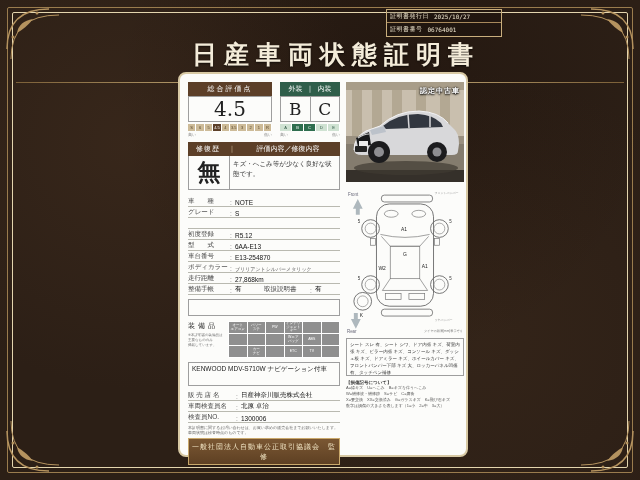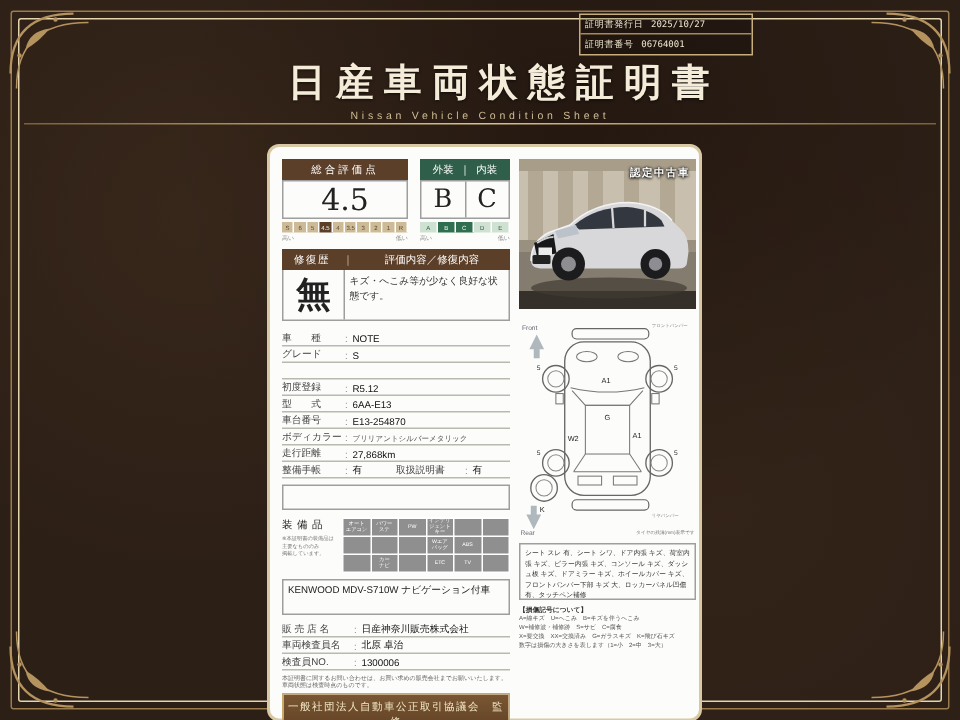--- a/index.html
+++ b/index.html
@@ -31,21 +31,21 @@
   .cert-row{display:flex;align-items:center;height:12px;padding:0 3px;}
   .cert-row+.cert-row{border-top:1px solid #a8895c;}
   .cert-label{letter-spacing:.5px;}
   .cert-value{margin-left:5px;font-family:"DejaVu Sans Mono",monospace;font-size:6px;}
   
   .title-wrap{position:absolute;left:0;right:0;top:38px;text-align:center;}
   .main-title{font-family:"DejaVu Serif","Liberation Serif",serif;font-weight:bold;
     font-size:25px;color:#f4ecd9;letter-spacing:7px;text-shadow:0 1px 2px rgba(0,0,0,.6);margin-left:32px;}
   .sub-title{margin-top:3px;font-size:7px;color:#cfbd96;letter-spacing:2.5px;}
   
-  .panel{position:absolute;left:178px;top:96px;width:290px;height:385px;
+  .panel{position:absolute;left:178px;top:72px;width:290px;height:385px;
     background:#fcfcfa;border:2px solid #d8c9a4;border-radius:8px;box-sizing:border-box;}
   .col-left{position:absolute;left:8px;top:8px;width:152px;}
   .col-right{position:absolute;left:166px;top:8px;width:118px;}
   
   .eval-heads{display:flex;justify-content:space-between;}
   .eval-head-score{width:84px;background:#5c3f28;color:#fff;font-size:7px;
     text-align:center;padding:2px 0;letter-spacing:2px;}
   .eval-head-grade{width:60px;background:#2f5e4a;color:#fff;font-size:7px;
     text-align:center;padding:2px 0;display:flex;justify-content:center;gap:4px;}
   .eval-vals{display:flex;justify-content:space-between;margin-top:0;}

